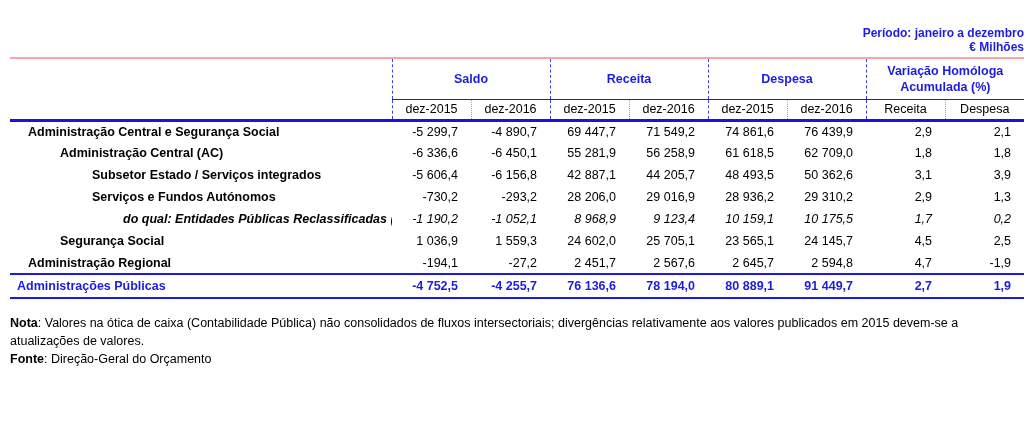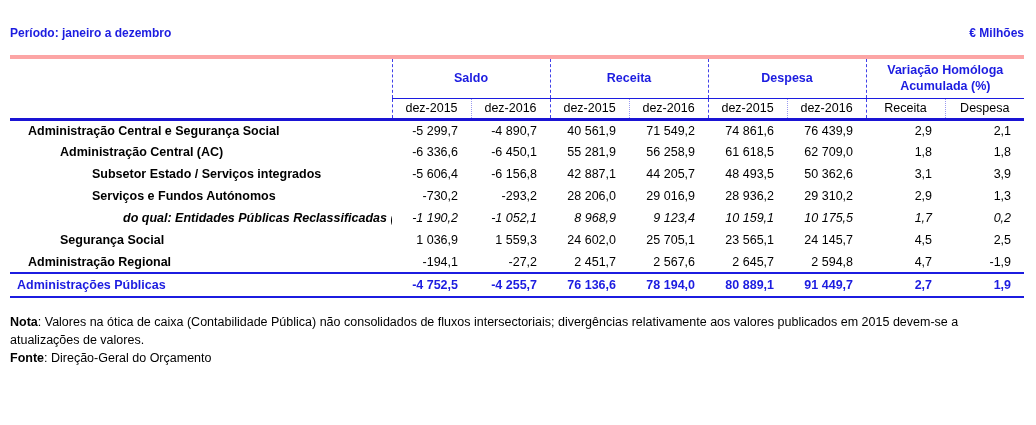--- a/index.html
+++ b/index.html
@@ -13,36 +13,37 @@
     overflow:hidden;
   }
   .title {
     padding-top:13px;
     text-align:center;
     font-size:15px;
     font-weight:bold;
     color:#000000;
   }
   .period-row {
-    margin:26px 10px 12px 10px;
+    margin:26px 10px 0 10px;
     width:1014px;
     display:flex;
     justify-content:space-between;
     align-items:flex-end;
     font-size:12px;
     font-weight:bold;
     color:#1c1ce0;
     padding-bottom:3px;
+    flex-direction:column;
   }
   table.budget {
     margin-left:10px;
     width:1014px;
     border-collapse:collapse;
     table-layout:fixed;
-    border-top:4px solid #fca5a5;
+    border-top:2px solid #fca5a5;
   }
   col.c-label { width:382px; }
   col.c-num   { width:79px; }
   th, td { padding:0; }
   th.corner { border:none; }
   th.group {
     color:#1c1ce0;
     font-size:12.5px;
     font-weight:bold;
     text-align:center;
@@ -135,21 +136,21 @@
         <th class="sub inner">dez-2016</th>
         <th class="sub groupstart">Receita</th>
         <th class="sub inner">Despesa</th>
       </tr>
     </thead>
     <tbody>
         <tr>
           <td class="label indent-0">Administração Central e Segurança Social</td>
           <td class="num">-5 299,7</td>
           <td class="num">-4 890,7</td>
-          <td class="num">40 561,9</td>
+          <td class="num">69 447,7</td>
           <td class="num">71 549,2</td>
           <td class="num">74 861,6</td>
           <td class="num">76 439,9</td>
           <td class="num">2,9</td>
           <td class="num">2,1</td>
         </tr>
         <tr>
           <td class="label indent-1">Administração Central (AC)</td>
           <td class="num">-6 336,6</td>
           <td class="num">-6 450,1</td>

